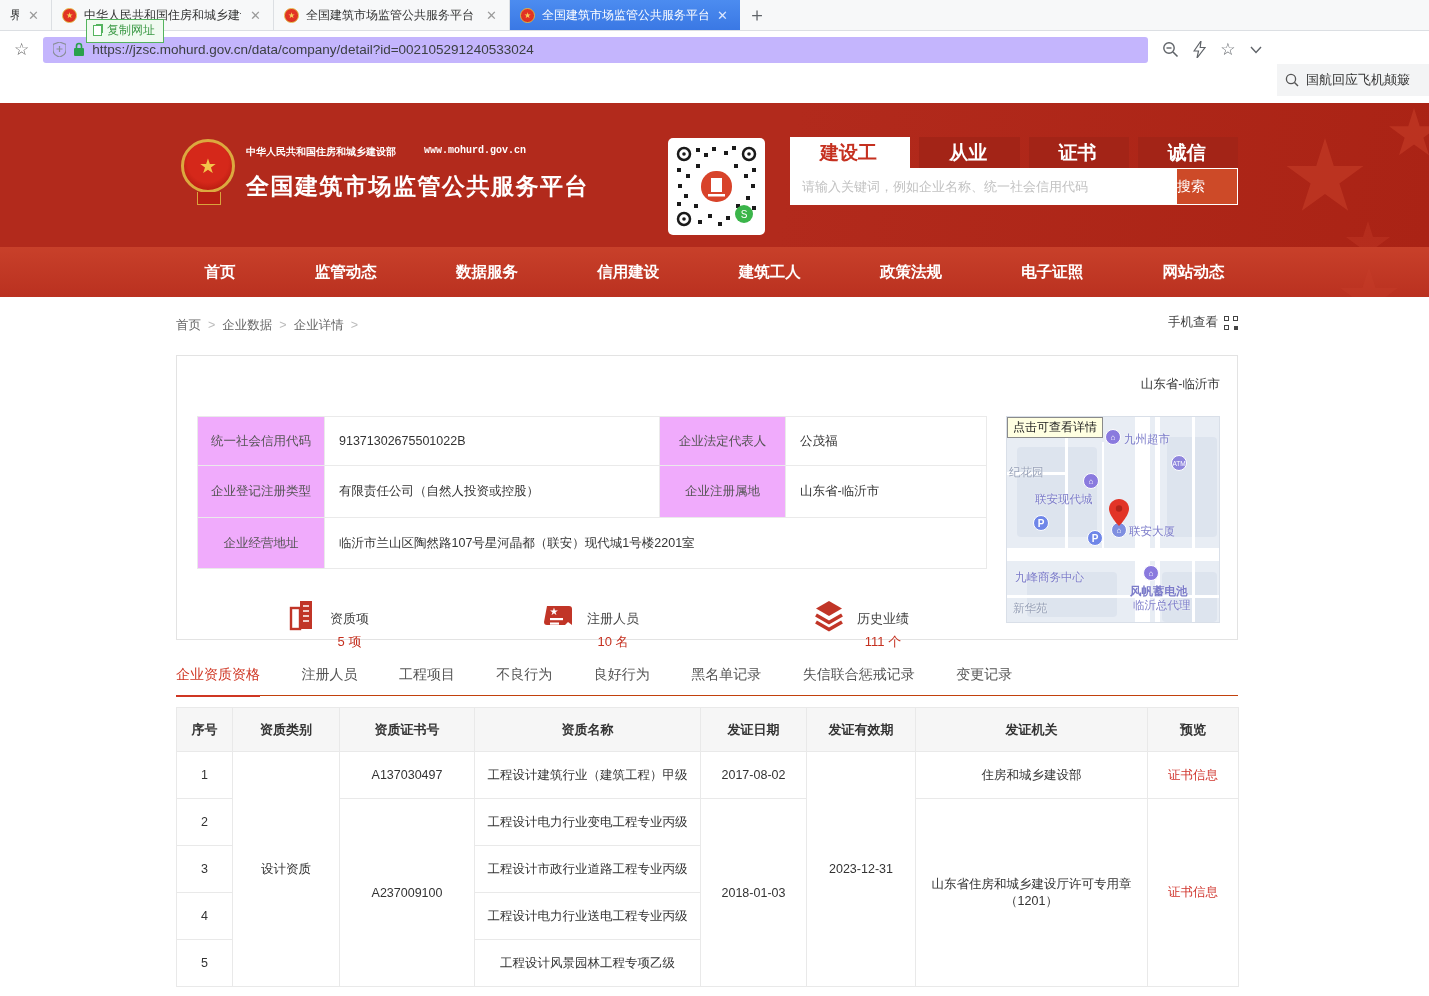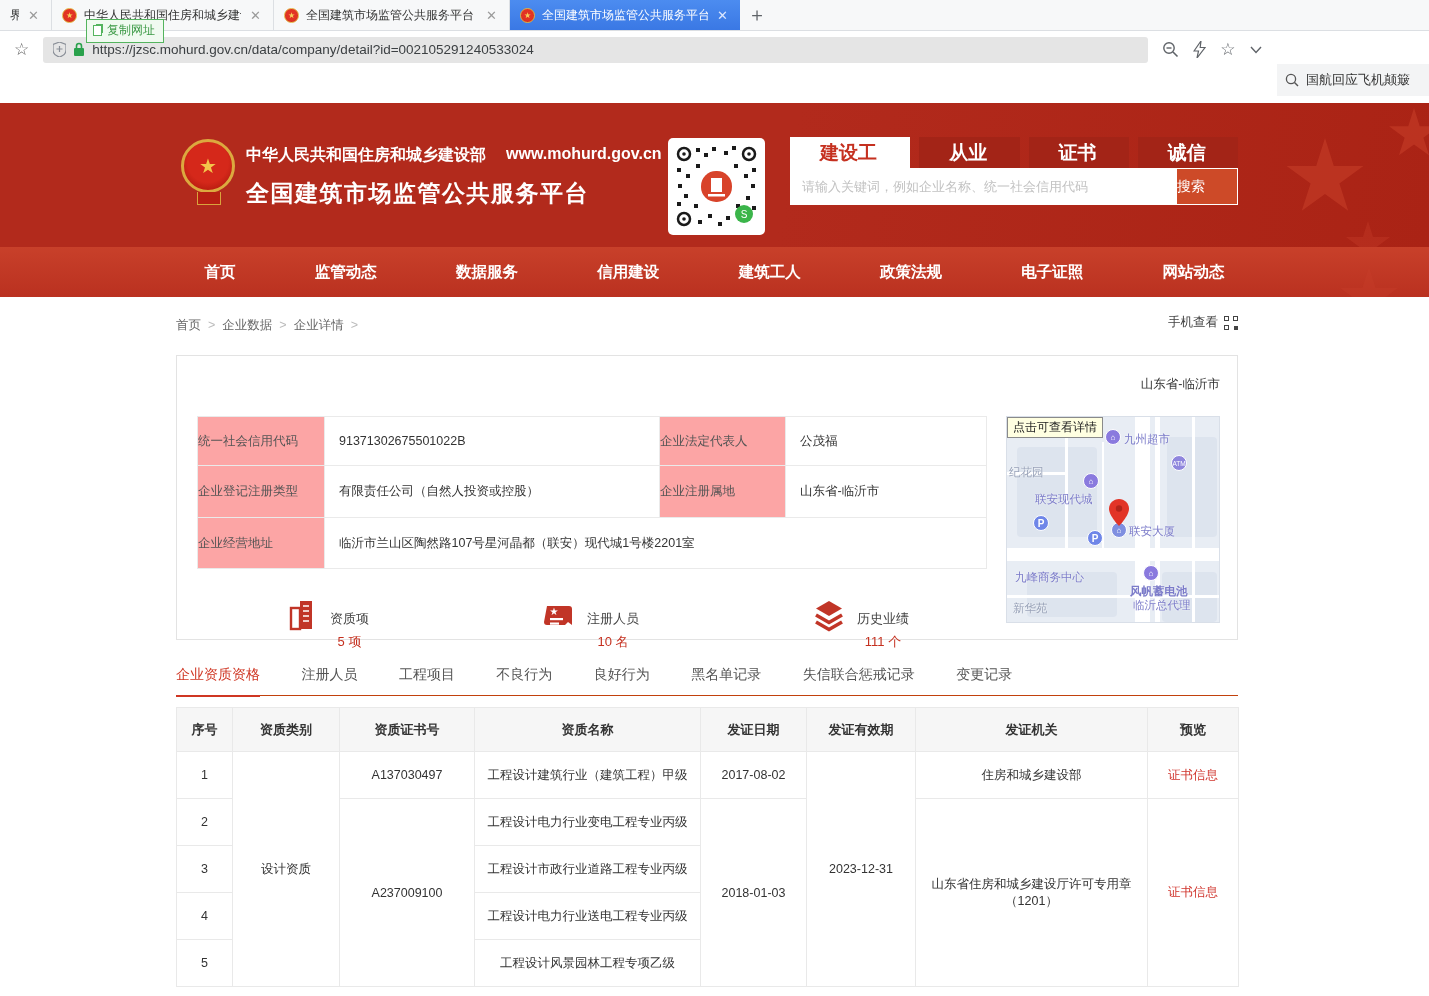--- a/index.html
+++ b/index.html
@@ -16,33 +16,33 @@
   .btab .title { white-space:nowrap; overflow:hidden; flex:1; }
   .btab .close { font-size:13px; color:#9a9a9a; padding:0 2px; }
   .btab.active .close { color:#dbe7ff; }
   .fav { width:15px; height:15px; border-radius:50%; background:radial-gradient(circle at 50% 45%, #e23324 55%, #c1251a 100%); border:1px solid #e4b23e; color:#f6cf5a; font-size:8px; line-height:13px; text-align:center; flex:0 0 auto; }
   .newtab { width:34px; display:flex; align-items:center; justify-content:center; font-size:19px; color:#5f6368; }
   .copytip { position:absolute; left:86px; top:19px; z-index:20; display:flex; align-items:center; gap:5px; background:#f0faf0; border:1px solid #54b45e; color:#3c9a46; font-size:12px; padding:2px 8px 3px 6px; }
   .copytip .copyicon { width:9px; height:11px; border:1px solid #54b45e; background:#fff; box-shadow:2px -2px 0 -1px #54b45e; }
 
   .toolbar { position:absolute; top:31px; left:0; width:100%; height:37px; background:#fff; display:flex; align-items:center; }
   .tb-star { margin-left:14px; font-size:17px; color:#666; }
-  .urlfield { margin-left:14px; width:1105px; height:26px; background:#e5e5e5; border-radius:3px; display:flex; align-items:center; padding:0 10px; gap:7px; }
+  .urlfield { margin-left:14px; width:1105px; height:26px; background:#c4b5fd; border-radius:3px; display:flex; align-items:center; padding:0 10px; gap:7px; }
   .urltext { font-size:13.5px; color:#3c4043; white-space:nowrap; overflow:hidden; }
   .tb-icons { display:flex; align-items:center; gap:14px; margin-left:14px; color:#5f6368; }
   .qsearch { position:absolute; right:0; top:33px; width:152px; height:32px; background:#f3f4f5; display:flex; align-items:center; gap:7px; padding:0 8px; font-size:13px; color:#333; }
 
   
   .siteheader { position:absolute; top:103px; left:0; width:100%; height:144px; background:linear-gradient(100deg,#b22a1c 55%,#aa2315 100%); overflow:hidden; }
   .deco-star { position:absolute; background:#c8402a; opacity:.55; clip-path:polygon(50% 0%,61% 35%,98% 35%,68% 57%,79% 91%,50% 70%,21% 91%,32% 57%,2% 35%,39% 35%); }
   .mainnav .deco-star { opacity:.35; }
   .emblem { position:absolute; left:181px; top:36px; width:54px; height:54px; border-radius:50%; background:radial-gradient(circle at 50% 42%, #d5281a 55%, #9f1208 100%); border:3px solid #dca93f; color:#f3c64b; text-align:center; font-size:20px; line-height:48px; }
   .emblem::after { content:""; position:absolute; left:13px; top:50px; width:22px; height:12px; background:#b71f12; border:1px solid #d9a33c; border-top:none; }
   .htext { position:absolute; left:246px; top:42px; color:#fff; }
-  .htext .line1 { display:flex; gap:20px; font-size:16px; font-weight:bold; }
+  .htext .line1 { display:flex; gap:28px; font-size:10px; font-weight:bold;font-family:Liberation Mono, monospace; }
   .htext .line2 { font-size:23px; font-weight:bold; letter-spacing:1.5px; margin-top:12px; }
   .header-qr { position:absolute; left:668px; top:35px; width:97px; height:97px; background:#fff; border-radius:5px; display:flex; align-items:center; justify-content:center; }
   .hsearch { position:absolute; left:790px; top:34px; width:448px; }
   .hsearch .stabs { display:flex; gap:9px; height:31px; }
   .hsearch .stab { background:#a32417; color:#fff; font-size:19px; font-weight:bold; padding:0 30px; line-height:31px; }
   .hsearch .stab.on { background:#fff; color:#c5301f; }
   .hsearch .srow { display:flex; height:37px; }
   .hsearch input { flex:1; border:none; outline:none; background:#fff; font-size:13px; padding:0 12px; color:#333; font-family:inherit; }
   .hsearch input::placeholder { color:#c2c2c2; }
   .hsearch .sbtn { width:62px; background:#cd4a28; border:1px solid #fff; color:#fff; font-size:14px; line-height:35px; }
@@ -61,21 +61,21 @@
   .qr-mini i { position:absolute; width:5px; height:5px; border:1.5px solid #444; }
   .qr-mini i:nth-child(1){left:0;top:0;} .qr-mini i:nth-child(2){right:0;top:0;} .qr-mini i:nth-child(3){left:0;bottom:0;}
   .qr-mini i:nth-child(4){right:0;bottom:0;border:none;background:#444;width:4px;height:4px;}
 
   
   .card { position:absolute; top:355px; left:176px; width:1062px; height:285px; border:1px solid #e3e3e3; background:#fff; }
   .c-title { position:absolute; left:20px; top:15px; font-size:21px; font-weight:bold; color:#333; }
   .c-region { position:absolute; right:17px; top:20px; font-size:12.5px; color:#333; }
   .infotable { position:absolute; left:20px; top:60px; width:789px; border-collapse:collapse; table-layout:fixed; }
   .infotable td { border:1px solid #eaeaea; font-size:12.5px; color:#333; }
-  .infotable td.lbl { background:#fca5a5; color:#555; }
+  .infotable td.lbl { background:#f0abfc; color:#555; text-align:center; }
   .infotable td.val { padding-left:14px; }
   .stats { position:absolute; left:20px; top:222px; width:789px; height:52px; }
   .stat { position:absolute; display:flex; gap:11px; align-items:center; }
   .stat .txt .t1 { font-size:13px; color:#444;margin-top:32px; }
   .stat .txt .t2 { font-size:13px; color:#c5301f; margin-top:5px; text-align:center; }
 
   
   .map { position:absolute; right:17px; top:60px; width:214px; height:207px; background:#e8edf4; border:1px solid #d9dfe8; overflow:hidden; }
   .blk { position:absolute; background:#dde4ee; }
   .road { position:absolute; background:#fff; }

